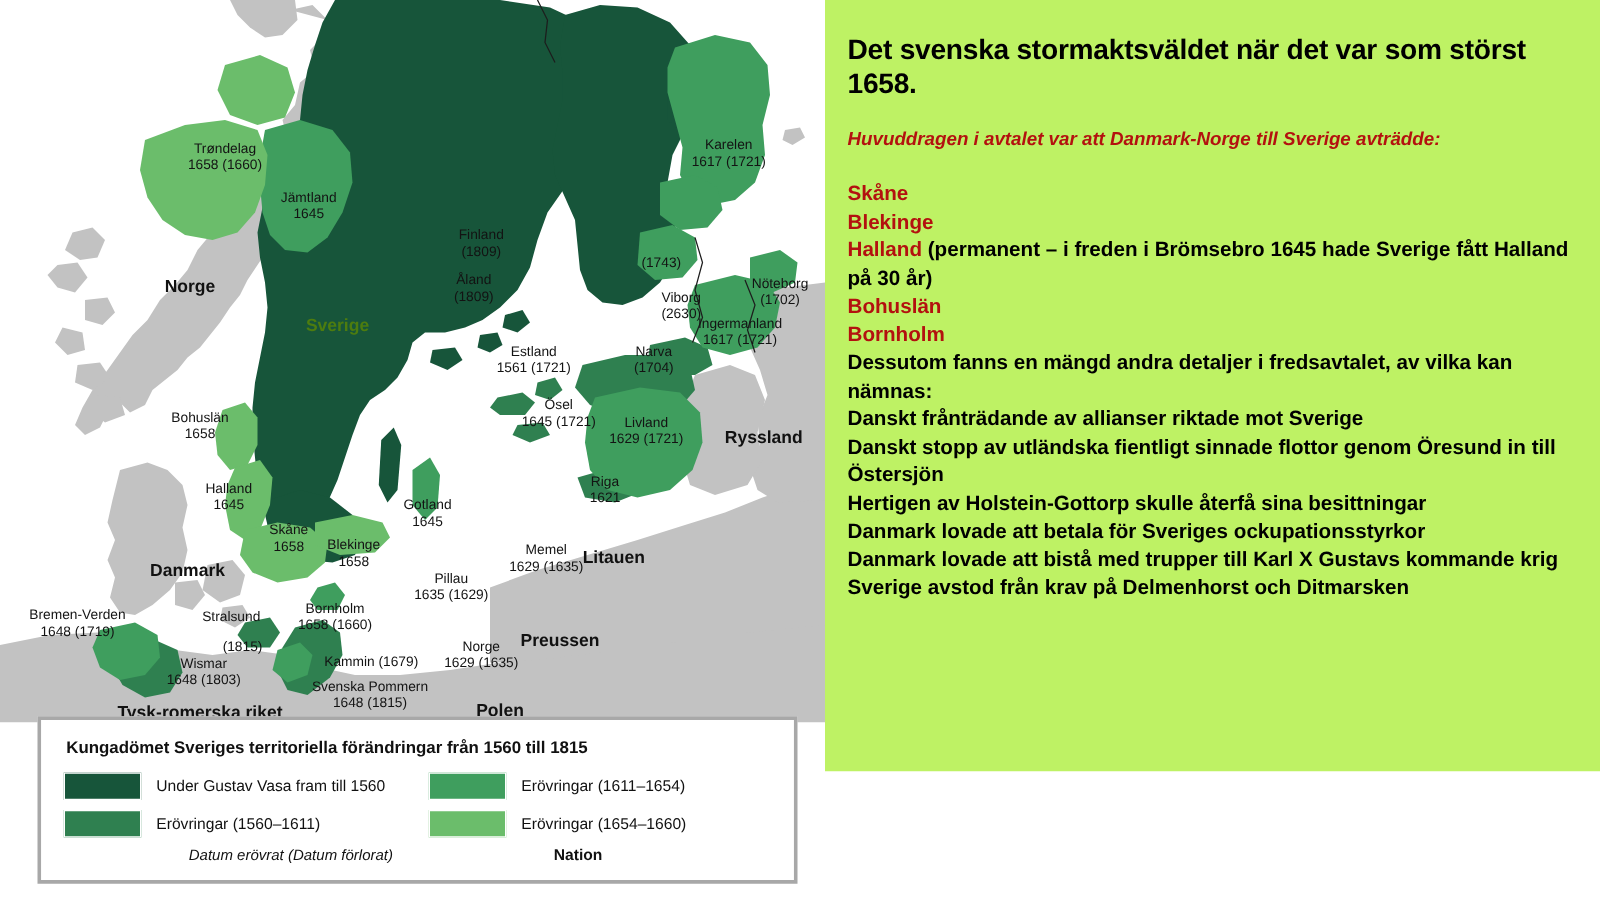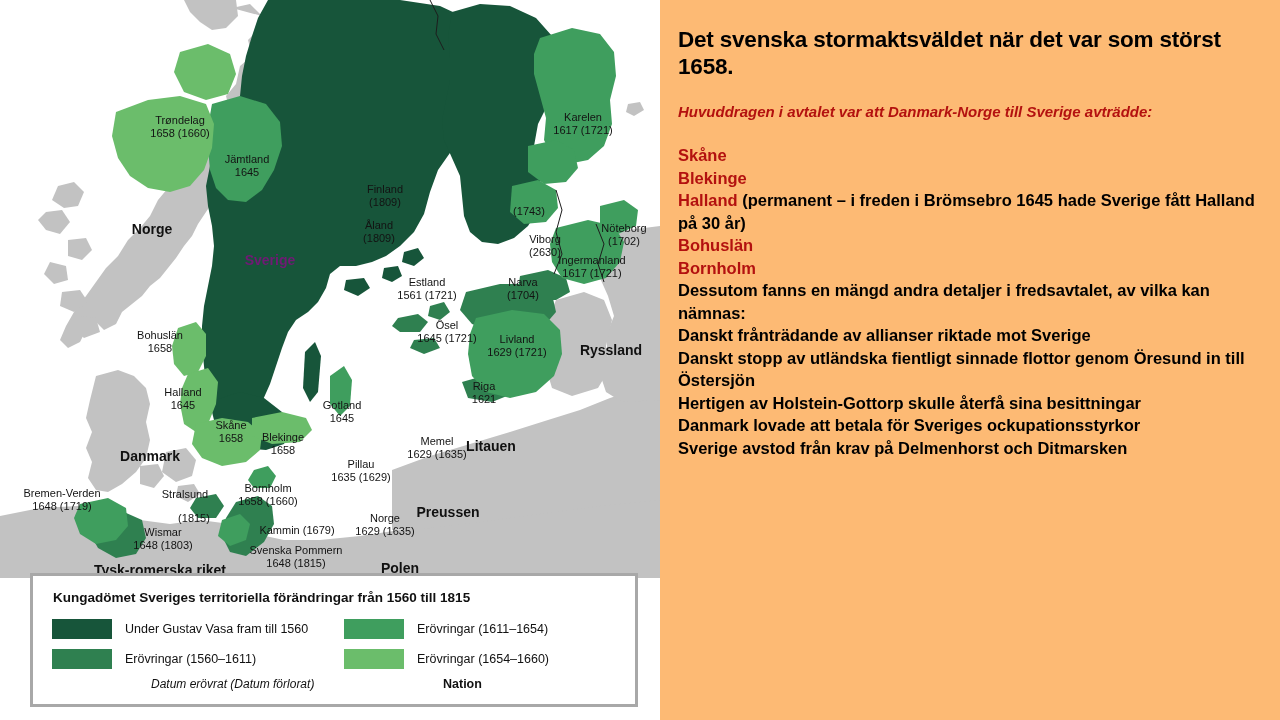--- a/index.html
+++ b/index.html
@@ -17,21 +17,21 @@
     position:absolute;
     font-family:"Liberation Sans","DejaVu Sans",sans-serif;
     font-size:11px;line-height:12.5px;color:#131313;
     text-align:center;white-space:nowrap;
     transform:translate(-50%,-50%);
     pointer-events:none;
   }
   .maplabel.nation{
     font-style:normal;font-weight:bold;font-size:14px;color:#111;
   }
-  .maplabel.sverige{font-style:normal;font-weight:bold;font-size:14px;color:#701a75;}
+  .maplabel.sverige{font-style:normal;font-weight:bold;font-size:14px;color:#4d7c0f;}
 
   
   #legend{
     position:absolute;left:30px;top:573px;width:608px;height:134px;
     background:#ffffff;border:3px solid #a8a8a8;box-sizing:border-box;
   }
   #legend-inner{position:absolute;inset:0;border:1px solid #ffffff;}
   #legend-title{
     position:absolute;left:20px;top:14px;
     font-size:13.5px;font-weight:bold;color:#111;
@@ -42,22 +42,22 @@
   .legend-text{margin-left:12px;font-size:12.5px;color:#111;white-space:nowrap;}
   #legend-note{
     position:absolute;left:118px;top:101px;font-style:italic;font-size:12px;color:#111;
   }
   #legend-nation{
     position:absolute;left:410px;top:101px;font-weight:bold;font-size:12.5px;color:#111;
   }
 
   
   #text-panel{
-    position:absolute;left:660px;top:0;width:620px;height:720px;
-    background:#fdba74;padding:26px 18px 0 18px;box-sizing:border-box;
+    position:absolute;left:660px;top:0;width:620px;height:617px;
+    background:#bef264;padding:26px 18px 0 18px;box-sizing:border-box;
   }
   #doc-title{
     font-size:22.5px;font-weight:bold;color:#000000;line-height:27px;
     margin:0 0 22px 0;letter-spacing:-0.2px;
   }
   #lead-line{
     font-size:15px;font-weight:bold;font-style:italic;color:#B3110F;
     line-height:20px;margin:0 0 22px 0;
   }
   .body-line{
@@ -279,17 +279,18 @@
         <p class="body-line"><span class="red" style="color: rgb(179, 17, 15);">Halland</span><span class="blk"> (permanent – i freden i Brömsebro 1645 hade Sverige fått Halland på 30 år)</span></p>
         <p class="body-line"><span class="red" style="color: rgb(179, 17, 15);">Bohuslän</span></p>
         <p class="body-line"><span class="red" style="color: rgb(179, 17, 15);">Bornholm</span></p>
       </div>
     <div id="details-list">
         <p class="body-line">Dessutom fanns en mängd andra detaljer i fredsavtalet, av vilka kan nämnas:</p>
         <p class="body-line">Danskt frånträdande av allianser riktade mot Sverige</p>
         <p class="body-line">Danskt stopp av utländska fientligt sinnade flottor genom Öresund in till Östersjön</p>
         <p class="body-line">Hertigen av Holstein-Gottorp skulle återfå sina besittningar</p>
         <p class="body-line">Danmark lovade att betala för Sveriges ockupationsstyrkor</p>
+        <p class="body-line">Danmark lovade att bistå med trupper till Karl X Gustavs kommande krig</p>
         <p class="body-line">Sverige avstod från krav på Delmenhorst och Ditmarsken</p>
       </div>
   </div>
 
 </div>
 
 </body></html>

